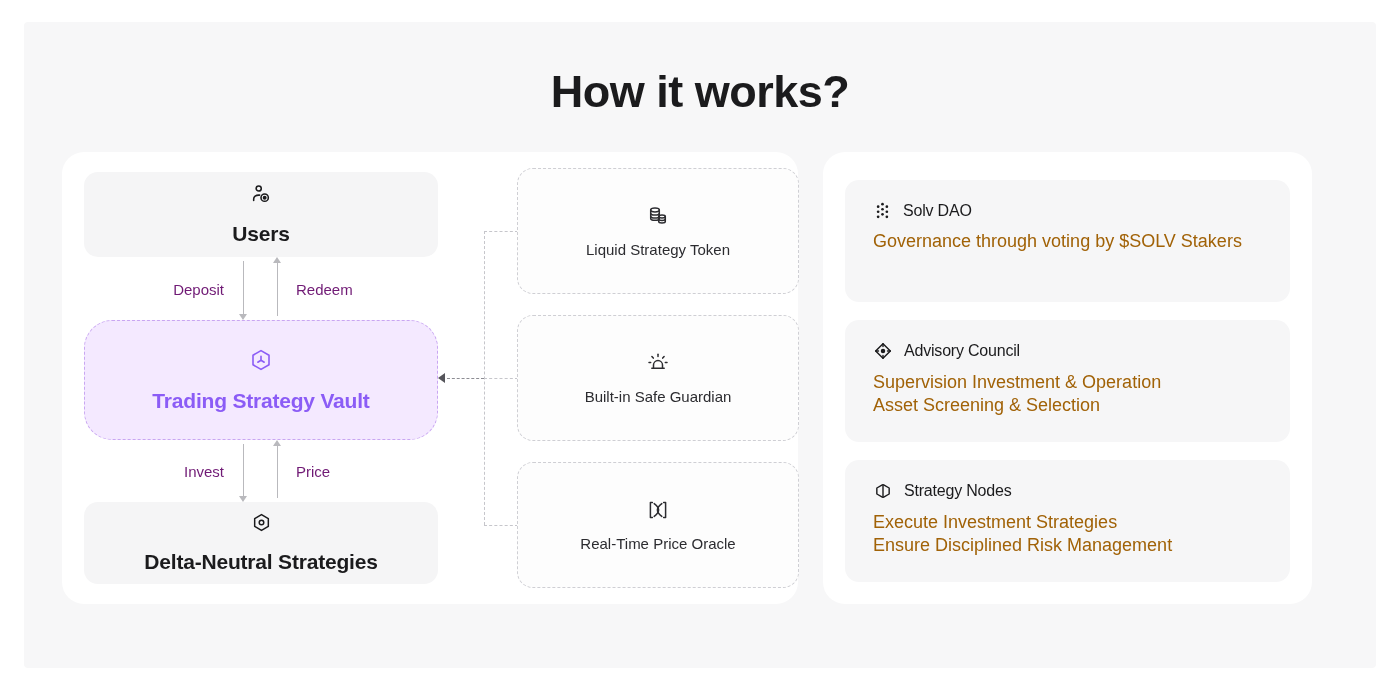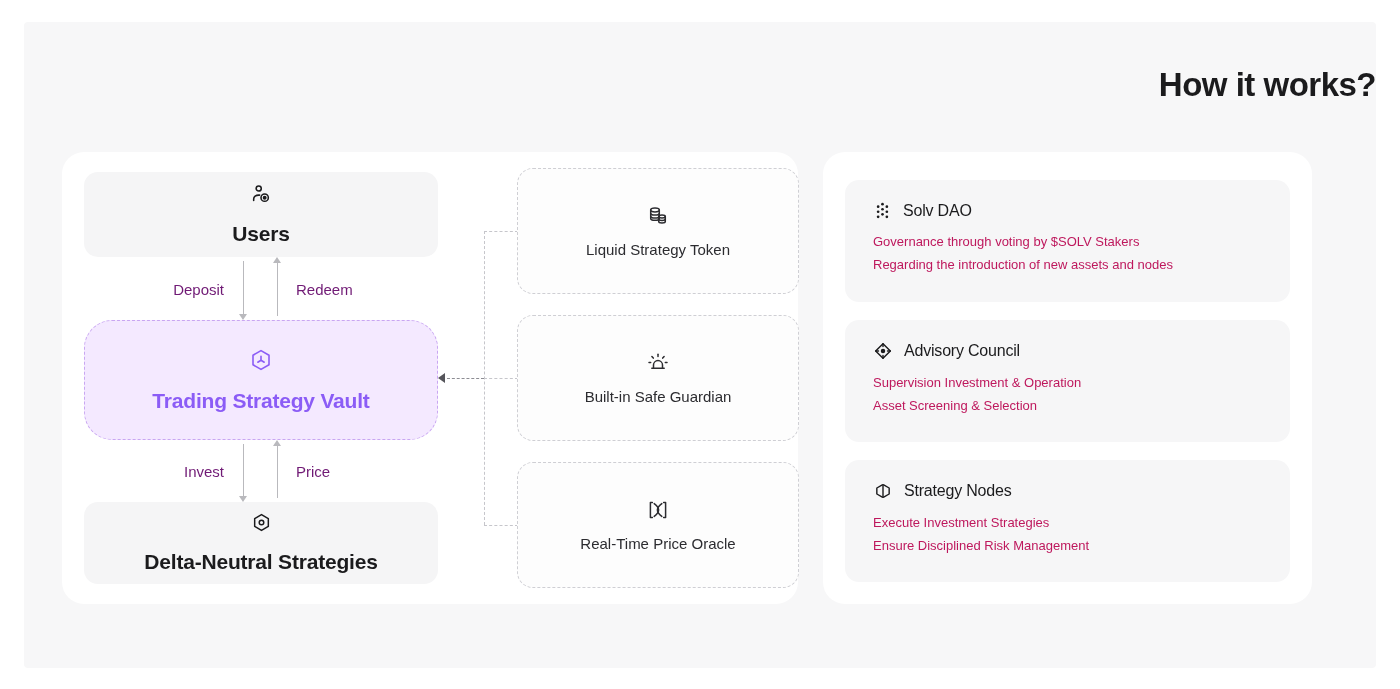--- a/index.html
+++ b/index.html
@@ -15,22 +15,22 @@
     left: 24px; top: 22px;
     width: 1352px; height: 646px;
     background: #f7f7f8;
     border-radius: 4px;
   }
 
   .page-title {
     position: absolute;
     left: 0; top: 44px;
     width: 1352px;
-    text-align: right;
-    font-size: 33px;
+    text-align: center;
+    font-size: 45px;
     font-weight: 700;
     letter-spacing: -0.5px;
     color: #1b1b1d;
   }
 
   
   .left-panel {
     position: absolute;
     left: 38px; top: 130px;
     width: 736px; height: 452px;
@@ -194,22 +194,22 @@
     gap: 11px;
     margin-bottom: 10px;
   }
   .gov-title {
     font-size: 16px;
     font-weight: 400;
     color: #1b1b1d;
     letter-spacing: -0.2px;
   }
   .gov-line {
-    font-size: 13px;
-    color: #be185d;
+    font-size: 18px;
+    color: #a16207;
     line-height: 23px;
   }
 
   svg { display: block; }
 </style>
 </head>
 <body>
 
 <div class="page">
 
@@ -337,21 +337,20 @@
             <circle cx="6.5" cy="13.6" r="1.7"></circle>
             <circle cx="17.5" cy="13.6" r="1.7"></circle>
             <circle cx="12" cy="16.8" r="1.7"></circle>
             <circle cx="6.5" cy="20" r="1.7"></circle>
             <circle cx="17.5" cy="20" r="1.7"></circle>
           </svg>
         </span>
         <span class="gov-title">Solv DAO</span>
       </div>
       <div class="gov-line">Governance through voting by $SOLV Stakers</div>
-      <div class="gov-line">Regarding the introduction of new assets and nodes</div>
     </div>
 
     <div class="gov-card g1">
       <div class="gov-head">
         <span class="flow-icon">
           <svg width="20" height="20" viewBox="0 0 24 24" fill="none" stroke="#1b1b1d" stroke-width="1.7" stroke-linejoin="round">
             <path d="M12 3.2L20.8 12 12 20.8 3.2 12z"></path>
             <circle cx="12" cy="12" r="2.7" fill="#1b1b1d" stroke="none"></circle>
             <path d="M12 3.2v3.4M12 17.4v3.4M3.2 12h3.4M17.4 12h3.4" stroke-linecap="round"></path>
           </svg>

